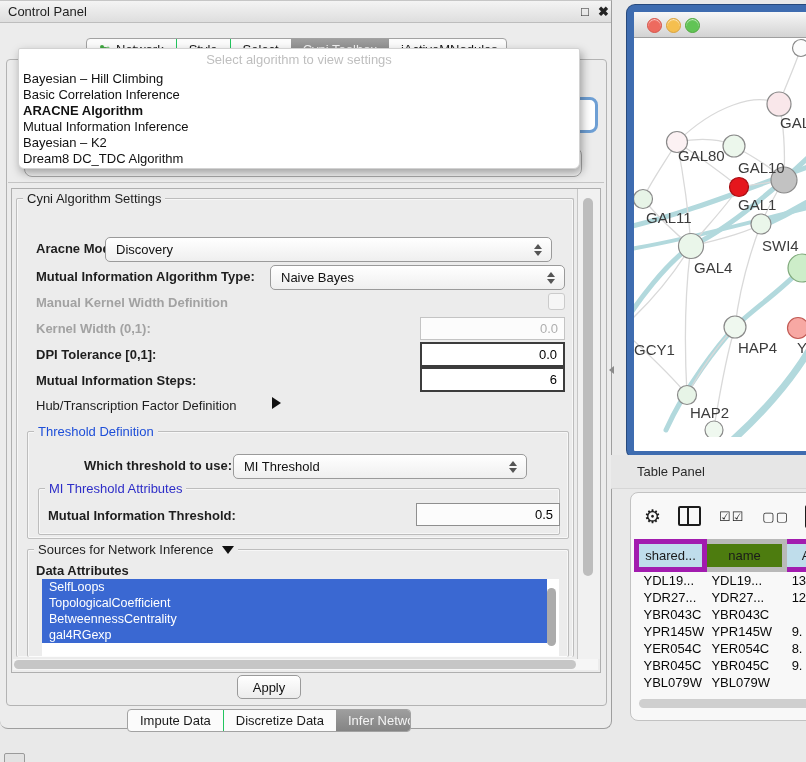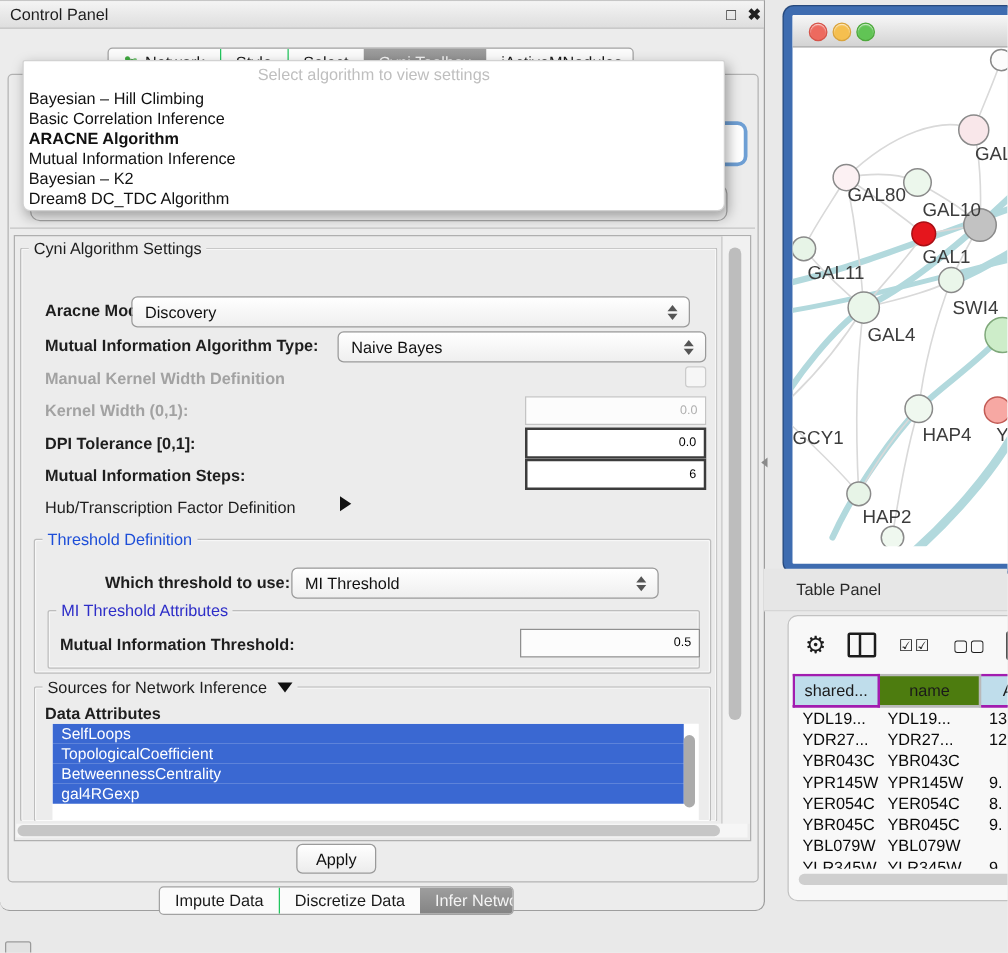--- a/index.html
+++ b/index.html
@@ -70,21 +70,21 @@
   .plain13{font-size:13px;color:#1E1E1E;white-space:nowrap;}
 
   
   .combo{height:23px;background:linear-gradient(#FFFFFF,#EFEFEF);border:1px solid #9A9A9A;
          border-radius:5px;display:flex;align-items:center;font-size:13px;color:#111;}
   .combo .val{padding-left:10px;flex:1;}
   .stepper{width:9px;margin-right:9px;display:flex;flex-direction:column;align-items:center;gap:2px;}
   .tri-up{width:0;height:0;border-left:4px solid transparent;border-right:4px solid transparent;border-bottom:5px solid #555;}
   .tri-dn{width:0;height:0;border-left:4px solid transparent;border-right:4px solid transparent;border-top:5px solid #555;}
 
-  .txt{height:21px;border:1px solid #C4C4C4;background:#FCFCFC;font-size:10px;
+  .txt{height:21px;border:1px solid #C4C4C4;background:#FCFCFC;font-size:13px;
        text-align:right;padding:0 6px;font-family:"Liberation Sans",sans-serif;}
   .txt.dark{border:2px solid #3C3C3C;background:#FFF;color:#000;}
   .txt.dis{color:#AFAFAF;}
   .checkbox{width:15px;height:15px;border:1px solid #CBCBCB;border-radius:3px;background:#F6F6F6;}
 
   .arrow-right{width:0;height:0;border-top:6px solid transparent;border-bottom:6px solid transparent;border-left:9px solid #111;display:inline-block;}
   .arrow-down{width:0;height:0;border-left:6px solid transparent;border-right:6px solid transparent;border-top:8px solid #111;display:inline-block;}
 
   
   .attr-list{left:42px;top:578px;width:517px;height:77px;background:#FFF;overflow:hidden;}
@@ -117,21 +117,21 @@
   .tp-card{left:630px;top:492px;width:200px;height:227px;background:#F8F8F8;border:1px solid #C2C2C2;
            border-radius:8px 0 0 8px;}
   .tp-toolbar{left:0;top:0;width:100%;height:46px;display:flex;align-items:center;}
   .gear{font-size:19px;color:#1C1C1C;margin-left:13px;}
   .ic-split{width:19px;height:16px;border:2px solid #1C1C1C;border-radius:2px;margin-left:17px;position:relative;}
   .ic-split::after{content:"";position:absolute;left:7px;top:0;width:2px;height:100%;background:#1C1C1C;}
   .cbpair{display:flex;gap:3px;margin-left:18px;font-size:13px;color:#1C1C1C;letter-spacing:1px;}
   .ic-page{width:15px;height:19px;border:2px solid #1C1C1C;border-radius:2px;margin-left:16px;}
 
   table.yeast{border-collapse:collapse;table-layout:fixed;font-size:13px;}
-  table.yeast th{background:#BFDDEB;font-weight:normal;color:#1A1A1A;border:2px solid #a21caf;height:21px;}
+  table.yeast th{background:#BFDDEB;font-weight:normal;color:#1A1A1A;border:5px solid #a21caf;height:21px;}
   table.yeast th.gray{background:#4d7c0f;border-color:#B9B9B9;margin-top:32px;}
   table.yeast td{height:17px;padding:0 0 0 7px;color:#090909;white-space:nowrap;overflow:hidden;}
   .tbl-wrap{left:3px;top:46px;width:196px;height:156px;overflow:hidden;}
   .tp-hscroll{left:8px;top:206px;width:190px;height:9px;background:#CFCFCF;border-radius:5px;}
 
   .corner-icon{left:4px;top:753px;width:19px;height:12px;border:1px solid #9A9A9A;border-radius:2px;background:#E2E2E2;}
 </style>
 </head>
 <body>
 

